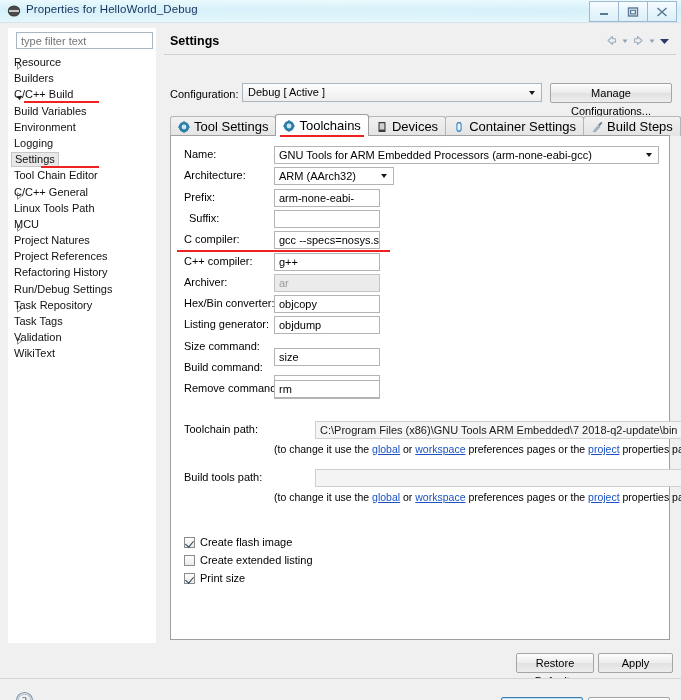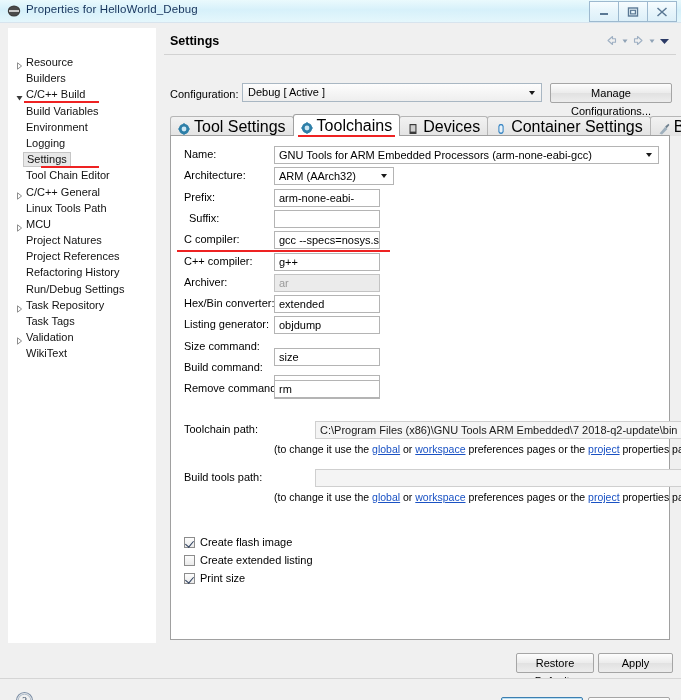--- a/index.html
+++ b/index.html
@@ -98,21 +98,21 @@
     left: 0; top: 26px;
     width: 148px;
   }
   .tree-item {
     position: relative;
     height: 16.2px;
     line-height: 16.2px;
     font-size: 11px;
     color: #111;
     white-space: nowrap;
-    padding-left: 18px;
+    padding-left: 6px;
     box-sizing: border-box;
   }
   .tree-item.lvl2 { }
   .tree-item .arrow {
     position: absolute;
     left: 8px; top: 4px;
     width: 7px; height: 8px;
   }
   .tree-item .lbl { position: relative; display: inline-block; }
   .tree-item.selected .lbl {
@@ -220,21 +220,21 @@
     left: 0; top: 0;
     width: 500px; height: 22px;
     display: flex;
     align-items: flex-end;
   }
   .tab {
     height: 20px;
     display: flex;
     align-items: center;
     padding: 0 7px;
-    font-size: 16px;
+    font-size: 13px;
     color: #000;
     border: 1px solid #b6b6b6;
     border-bottom: none;
     background: linear-gradient(180deg,#f2f2f2,#e3e3e3);
     border-radius: 3px 3px 0 0;
     margin-right: -1px;
     position: relative;
     white-space: nowrap;
     box-sizing: border-box;
   }
@@ -374,20 +374,23 @@
         <svg width="13" height="11" viewBox="0 0 13 11">
           <path d="M2,1.5 L11,9.5 M11,1.5 L2,9.5" stroke="#5a7894" stroke-width="1.5" fill="none"></path>
         </svg>
       </span>
     </span>
   </div>
 
   <div class="dialog-body">
 
     <div class="left-pane">
+      <div class="filter-box">
+        <input type="text" id="filter-input" placeholder="type filter text" style="">
+      </div>
       <div class="tree" id="tree">
           <div class="tree-item lvl1"><span class="arrow"><svg width="7" height="8" viewBox="0 0 7 8">
                 <path d="M1.5,0.8 L5.6,4 L1.5,7.2 Z" fill="none" stroke="#8d8d8d" stroke-width="1"></path>
               </svg></span><span class="lbl">Resource</span></div>
           <div class="tree-item lvl1"><span class="lbl">Builders</span></div>
           <div class="tree-item lvl1"><span class="arrow"><svg width="7" height="8" viewBox="0 0 7 8">
                 <path d="M0.5,2 L6.5,2 L3.5,6.5 Z" fill="#3b3b3b"></path>
               </svg></span><span class="lbl">C/C++ Build</span></div>
           <div class="redline" style="left: 16px; top: 47px; width: 75px; background: rgb(238, 34, 34);"></div>
           <div class="tree-item lvl2"><span class="lbl">Build Variables</span></div>
@@ -522,21 +525,21 @@
               <span class="cap lbl-static" style="position: absolute; left: 2px; top: 75.9px; margin-left: 16px;">Suffix:</span>
               <div class="field" style="position: absolute; left: 103px; top: 73.9px; width: 106px; height: 18px; line-height: 16px;"><span></span></div>
               <span class="cap lbl-static" style="position: absolute; left: 13px; top: 97.2px;">C compiler:</span>
               <div class="field" style="position: absolute; left: 103px; top: 95.2px; width: 106px; height: 18px; line-height: 16px;"><span>gcc --specs=nosys.spec</span></div>
               <div class="redline" style="left: 6px; top: 114.2px; width: 213px; background: rgb(238, 34, 34);"></div>
               <span class="cap lbl-static" style="position: absolute; left: 13px; top: 118.5px;">C++ compiler:</span>
               <div class="field" style="position: absolute; left: 103px; top: 116.5px; width: 106px; height: 18px; line-height: 16px;"><span>g++</span></div>
               <span class="cap lbl-static" style="position: absolute; left: 13px; top: 139.8px;">Archiver:</span>
               <div class="field disabled" style="position: absolute; left: 103px; top: 137.8px; width: 106px; height: 18px; line-height: 16px;"><span>ar</span></div>
               <span class="cap lbl-static" style="position: absolute; left: 13px; top: 161.1px;">Hex/Bin converter:</span>
-              <div class="field" style="position: absolute; left: 103px; top: 159.1px; width: 106px; height: 18px; line-height: 16px;"><span>extended</span></div>
+              <div class="field" style="position: absolute; left: 103px; top: 159.1px; width: 106px; height: 18px; line-height: 16px;"><span>objcopy</span></div>
               <span class="cap lbl-static" style="position: absolute; left: 13px; top: 182.4px;">Listing generator:</span>
               <div class="field" style="position: absolute; left: 103px; top: 180.4px; width: 106px; height: 18px; line-height: 16px;"><span>objdump</span></div>
               <span class="cap lbl-static" style="position: absolute; left: 13px; top: 203.7px;">Size command:</span>
               <div class="field" style="position: absolute; left: 103px; top: 212px; width: 106px; height: 18px; line-height: 16px;"><span>size</span></div>
               <span class="cap lbl-static" style="position: absolute; left: 13px; top: 225px;">Build command:</span>
               <div class="field" style="position: absolute; left: 103px; top: 239px; width: 106px; height: 24px; line-height: 16px;"><span>make</span></div>
               <span class="cap lbl-static" style="position: absolute; left: 13px; top: 246.3px;">Remove command:</span>
               <div class="field" style="position: absolute; left: 103px; top: 244.3px; width: 106px; height: 18px; line-height: 16px;"><span>rm</span></div>
             </div>
           <div id="paths-area">

